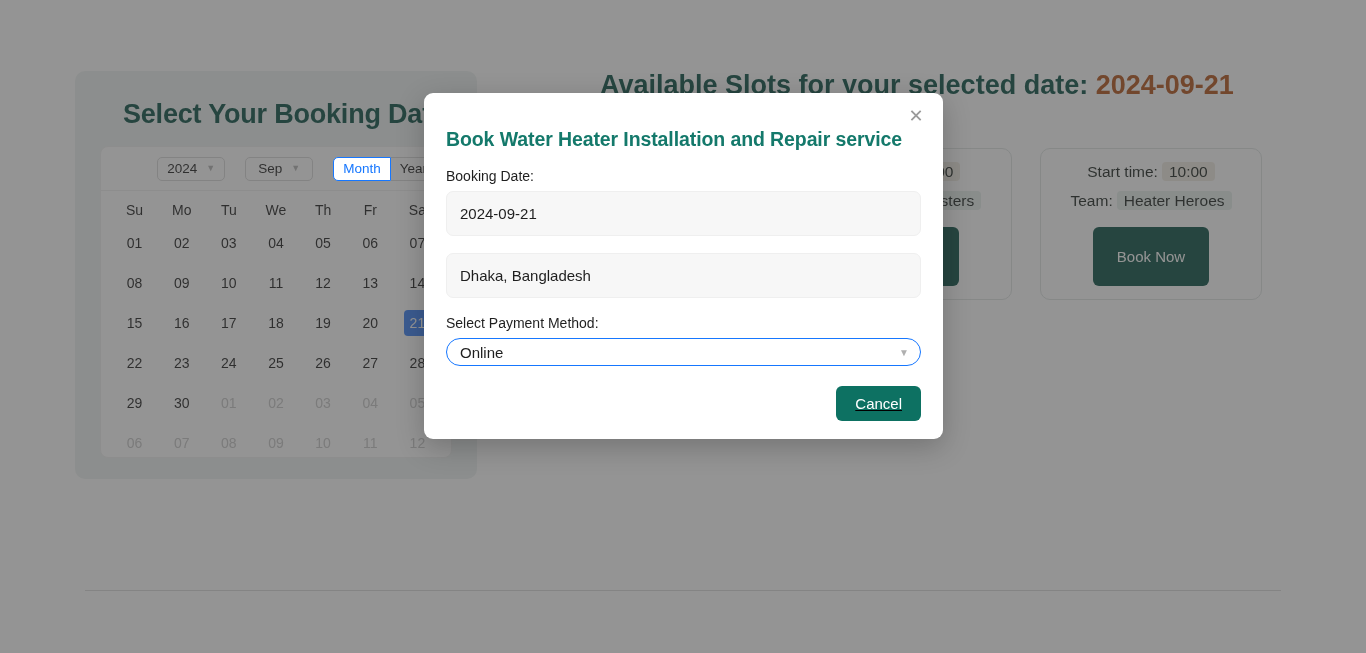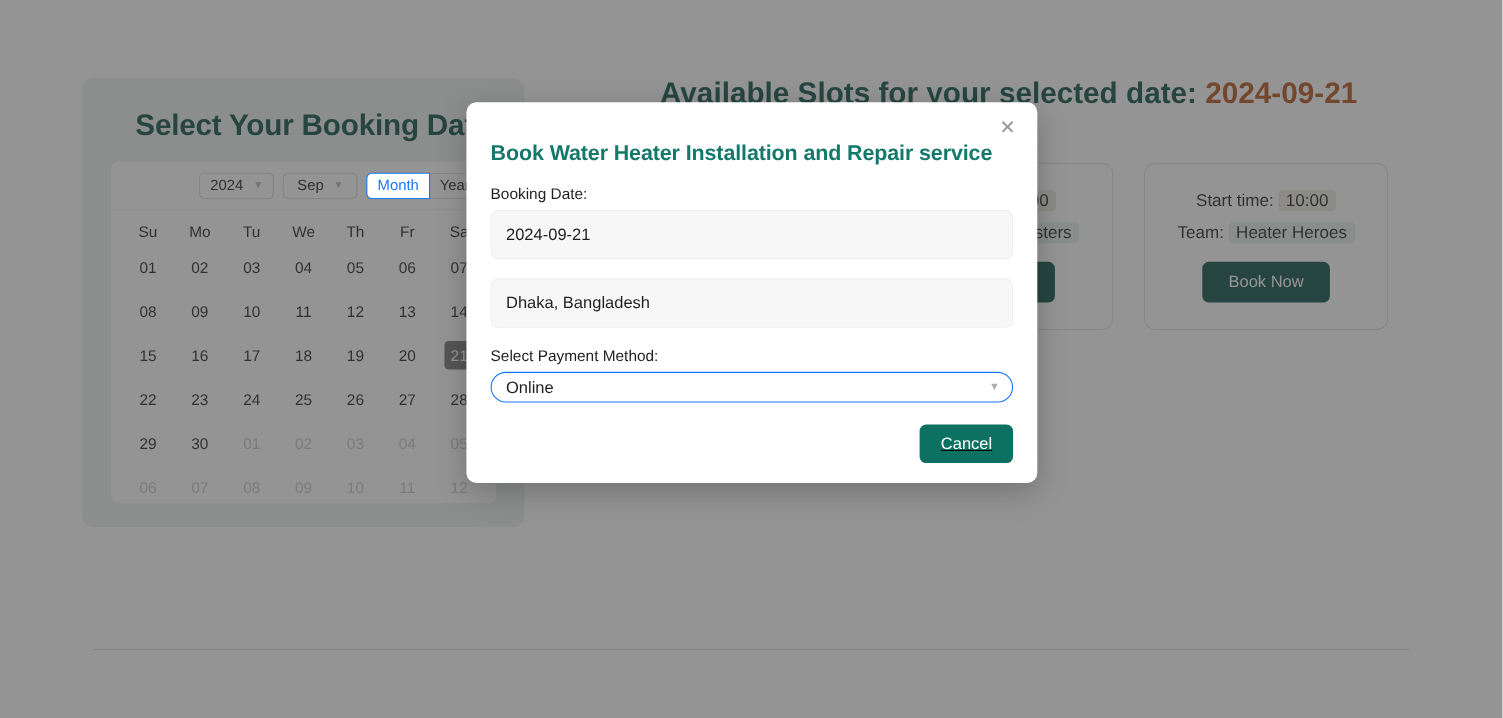--- a/index.html
+++ b/index.html
@@ -45,21 +45,21 @@
     width: 352px; height: 312px;
     background: #ffffff;
     border-radius: 8px;
     border: 1px solid #f0f0f0;
   }
   .cal-header {
     height: 44px;
     display: flex;
     align-items: center;
     justify-content: flex-end;
-    gap: 8px;
+    gap: 20px;
     padding-right: 14px;
     border-bottom: 1px solid #f0f0f0;
   }
   .cal-select {
     height: 24px;
     min-width: 68px;
     border: 1px solid #d9d9d9;
     border-radius: 5px;
     background: #fff;
     display: flex;
@@ -109,21 +109,21 @@
     color: #1f1f1f;
   }
   .cal-cell.head { height: 26px; }
   .cal-cell.muted { color: #c7c7c7; }
   .cal-cell .pill {
     width: 26px; height: 26px;
     display: flex; align-items: center; justify-content: center;
     border-radius: 4px;
   }
   .cal-cell.selected .pill {
-    background: #737373;
+    background: #3b82f6;
     color: #ffffff;
   }
 
   
   .slots-title {
     position: absolute;
     left: 600px; top: 70px;
     font-size: 27px;
     font-weight: bold;
     color: #0c5045;
@@ -159,21 +159,21 @@
     padding: 1px 7px;
     margin-left: 4px;
   }
   .slot-val.team { background: #e6efec; }
   .book-now {
     margin-top: 6px;
     background: #0c5045;
     color: #ffffff;
     border: none;
     border-radius: 6px;
-    padding: 10px 24px;
+    padding: 21px 24px;
     font-size: 15px;
     cursor: pointer;
     font-family: "Liberation Sans", sans-serif;
   }
   .divider {
     position: absolute;
     left: 85px; top: 590px;
     width: 1196px; height: 1px;
     background: #dcdcdc;
   }

